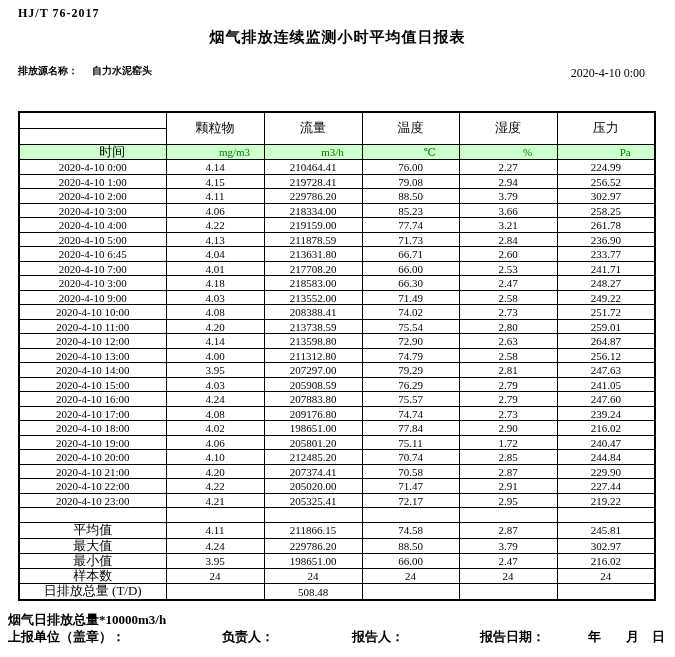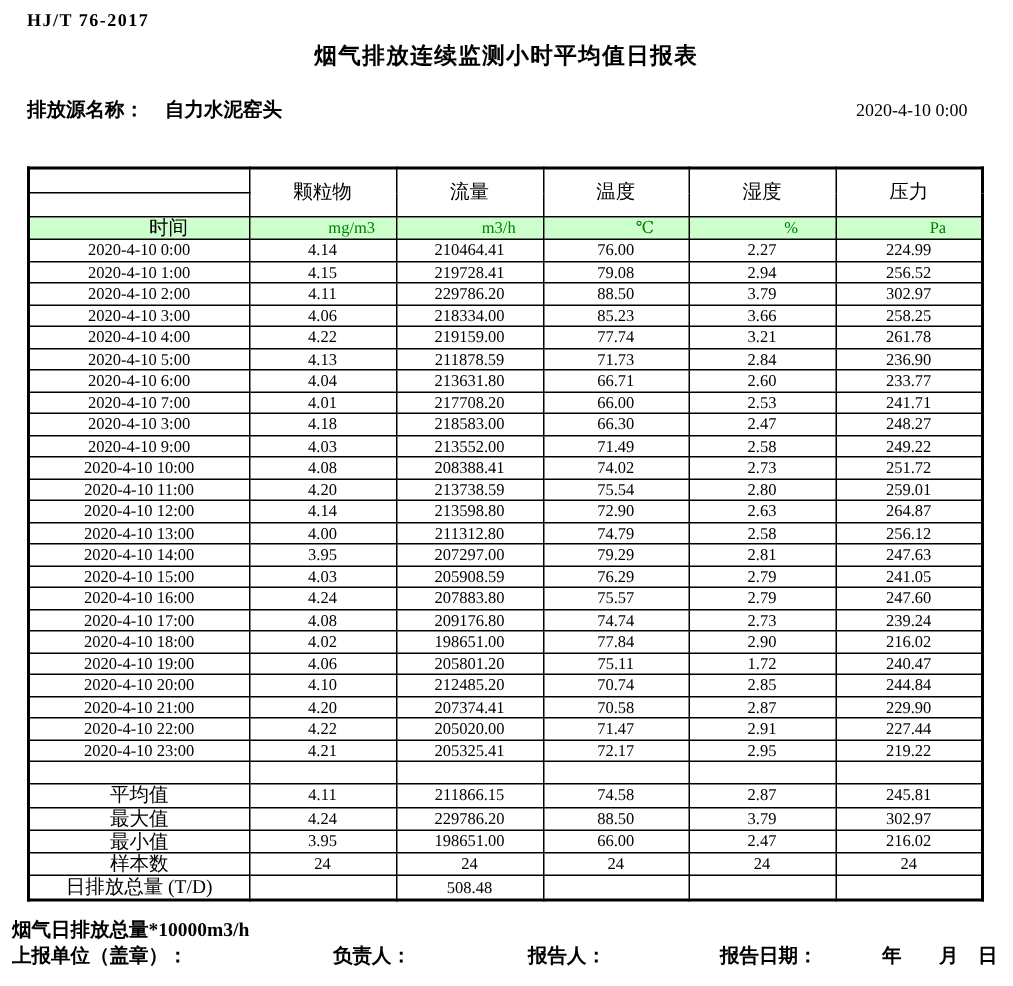--- a/index.html
+++ b/index.html
@@ -4,21 +4,21 @@
 <style>
   html,body{margin:0;padding:0;}
   body{
     width:675px;height:657px;background:#ffffff;color:#000;
     font-family:"Liberation Serif","DejaVu Serif",serif;
     position:relative;overflow:hidden;
   }
   .page{position:absolute;inset:0;text-decoration:underline;}
   .std-no{position:absolute;left:18px;top:6px;font-size:12px;font-weight:bold;letter-spacing:1px;}
   .title{position:absolute;left:0;right:0;top:28px;text-align:center;font-size:15px;font-weight:bold;letter-spacing:1px;}
-  .src-line{position:absolute;left:18px;top:64px;font-size:13px;font-weight:bold;}
+  .src-line{position:absolute;left:18px;top:64px;font-size:10px;font-weight:bold;}
   .src-line .name{margin-left:14px;}
   .datetime{position:absolute;right:30px;top:66px;font-size:12px;}
 
   table.report{
     position:absolute;left:18px;top:111px;width:636px;
     border-collapse:collapse;table-layout:fixed;
     font-size:11px;
   }
   table.report td,table.report th{
     border:1px solid #000;
@@ -134,21 +134,21 @@
         </tr>
         <tr>
           <td>2020-4-10  5:00</td>
           <td>4.13</td>
           <td>211878.59</td>
           <td>71.73</td>
           <td>2.84</td>
           <td>236.90</td>
         </tr>
         <tr>
-          <td>2020-4-10  6:00</td>
+          <td>2020-4-10  6:45</td>
           <td>4.04</td>
           <td>213631.80</td>
           <td>66.71</td>
           <td>2.60</td>
           <td>233.77</td>
         </tr>
         <tr>
           <td>2020-4-10  7:00</td>
           <td>4.01</td>
           <td>217708.20</td>

